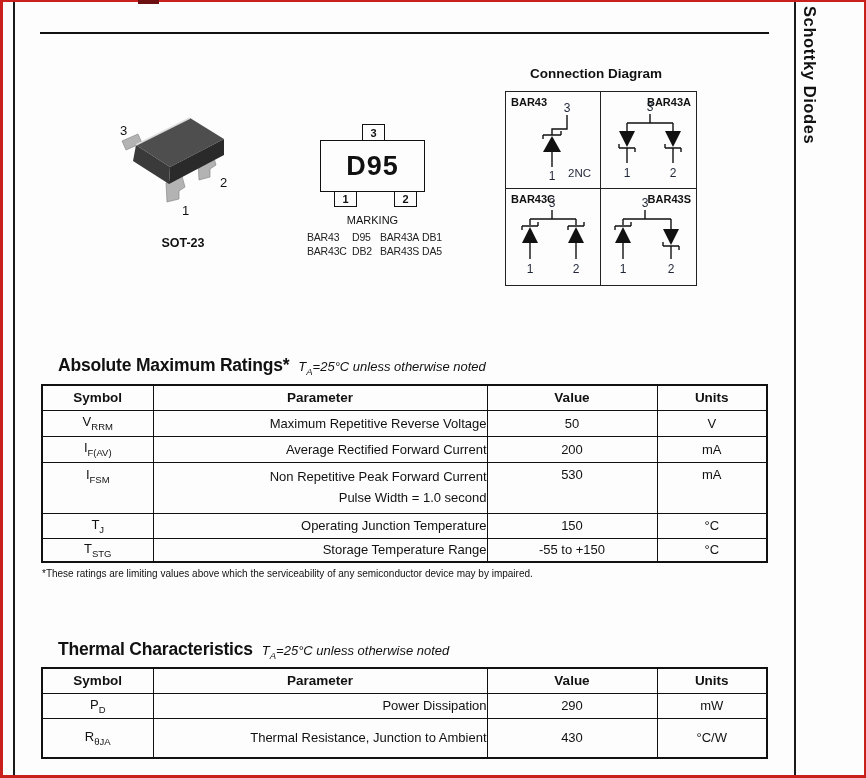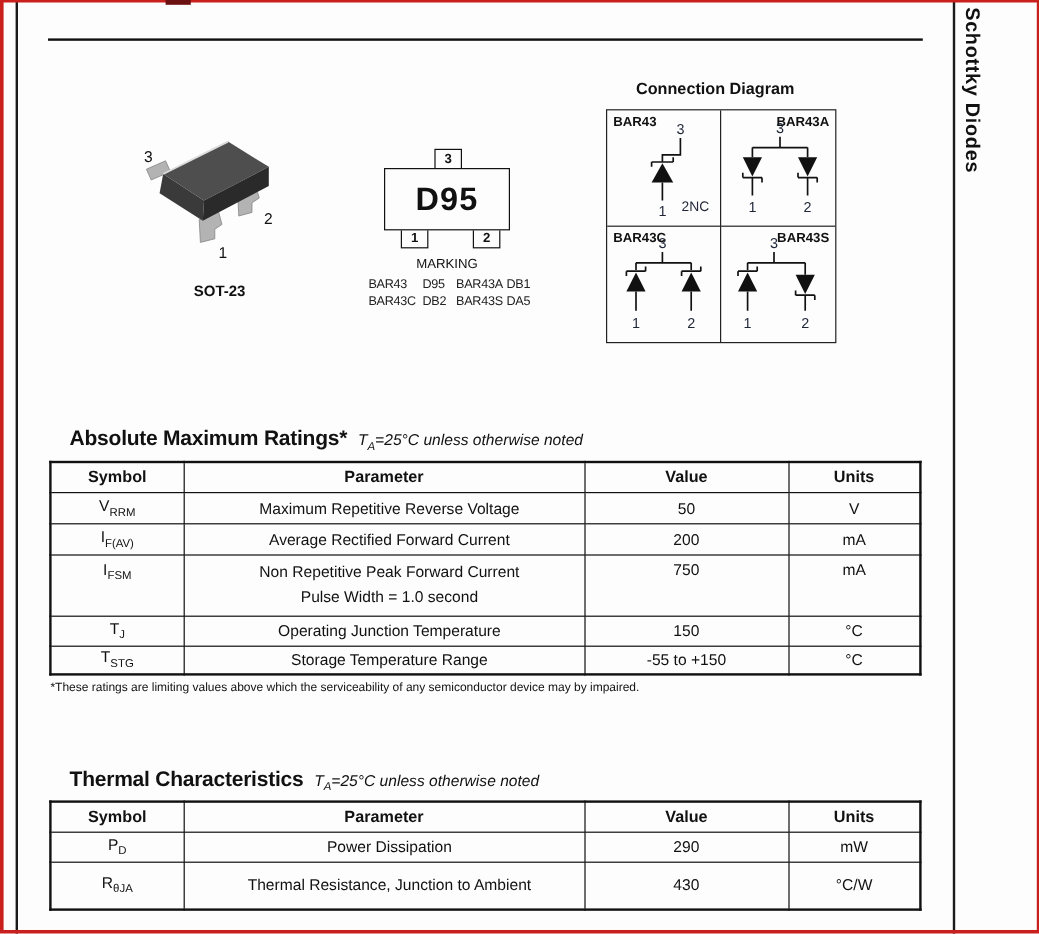--- a/index.html
+++ b/index.html
@@ -55,21 +55,21 @@
   .section-title{font-weight:bold;font-size:17.5px;letter-spacing:-.2px;}
   .section-sub{font-size:13px;font-style:italic;}
   .section-sub sub,.s-sub{font-size:9.5px;}
 
   
   table.dtable{position:absolute;left:41px;width:725px;border-collapse:collapse;
                border:2px solid #111;table-layout:fixed;font-size:13px;background:#fdfdfd;}
   .dtable th,.dtable td{border:1px solid #111;padding:0;vertical-align:middle;}
   .dtable th{font-weight:bold;font-size:13.5px;text-align:center;}
   .c-sym,.c-val,.c-unit{text-align:center;}
-  .c-par{text-align:center;padding-left:9px !important;line-height:21px;margin-top:15px;}
+  .c-par{text-align:right;padding-left:9px !important;line-height:21px;margin-top:15px;}
   .dtable sub{font-size:9.5px;}
   tr.tall td{vertical-align:top;padding-top:4px;}
   tr.tall td.c-par{padding-top:3px;}
   .footnote{position:absolute;left:42px;top:568px;font-size:10px;}
 </style>
 </head>
 <body>
 
 <div class="page">
 
@@ -211,21 +211,21 @@
       <td class="c-par">Average Rectified Forward Current</td>
       <td class="c-val">200</td>
       <td class="c-unit">mA</td>
     </tr>
     <tr style="height:51px" class="tall">
       <td class="c-sym"><span>I</span><sub>FSM</sub></td>
       <td class="c-par">
         <div>Non Repetitive Peak Forward Current</div>
         <div>Pulse Width = 1.0 second</div>
       </td>
-      <td class="c-val">750</td>
+      <td class="c-val">530</td>
       <td class="c-unit">mA</td>
     </tr>
     <tr style="height:25px">
       <td class="c-sym"><span>T</span><sub>J</sub></td>
       <td class="c-par">Operating Junction Temperature</td>
       <td class="c-val">150</td>
       <td class="c-unit">°C</td>
     </tr>
     <tr style="height:24px">
       <td class="c-sym"><span>T</span><sub>STG</sub></td>

